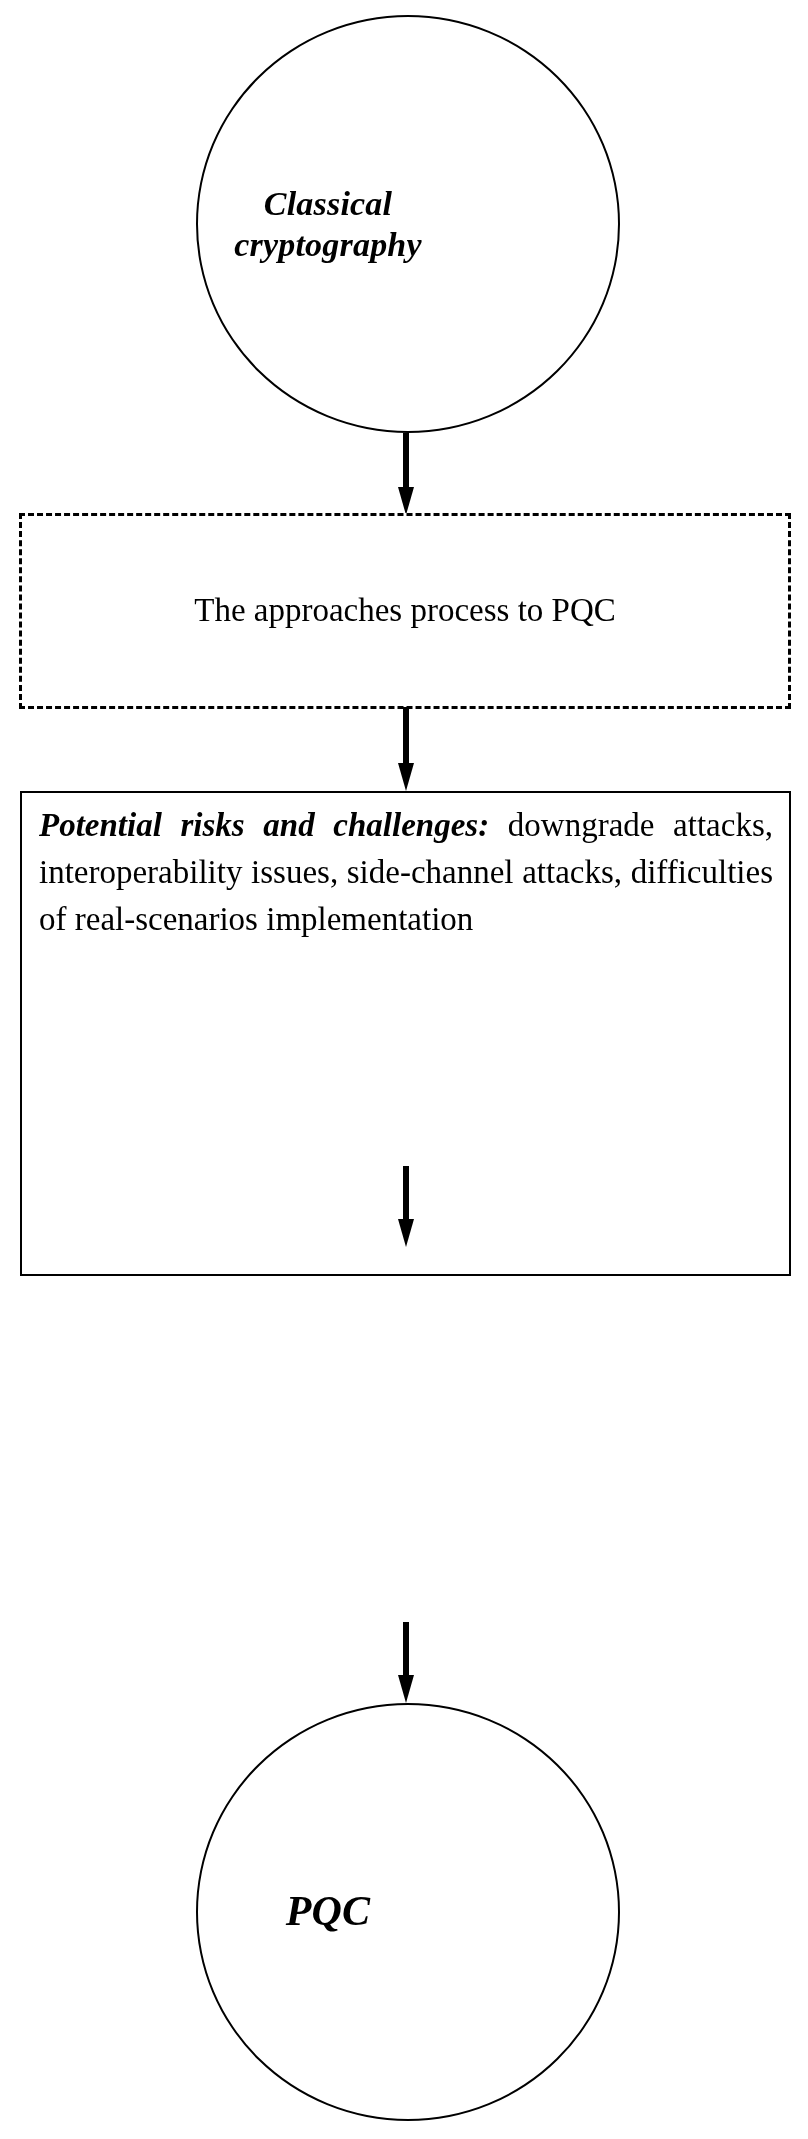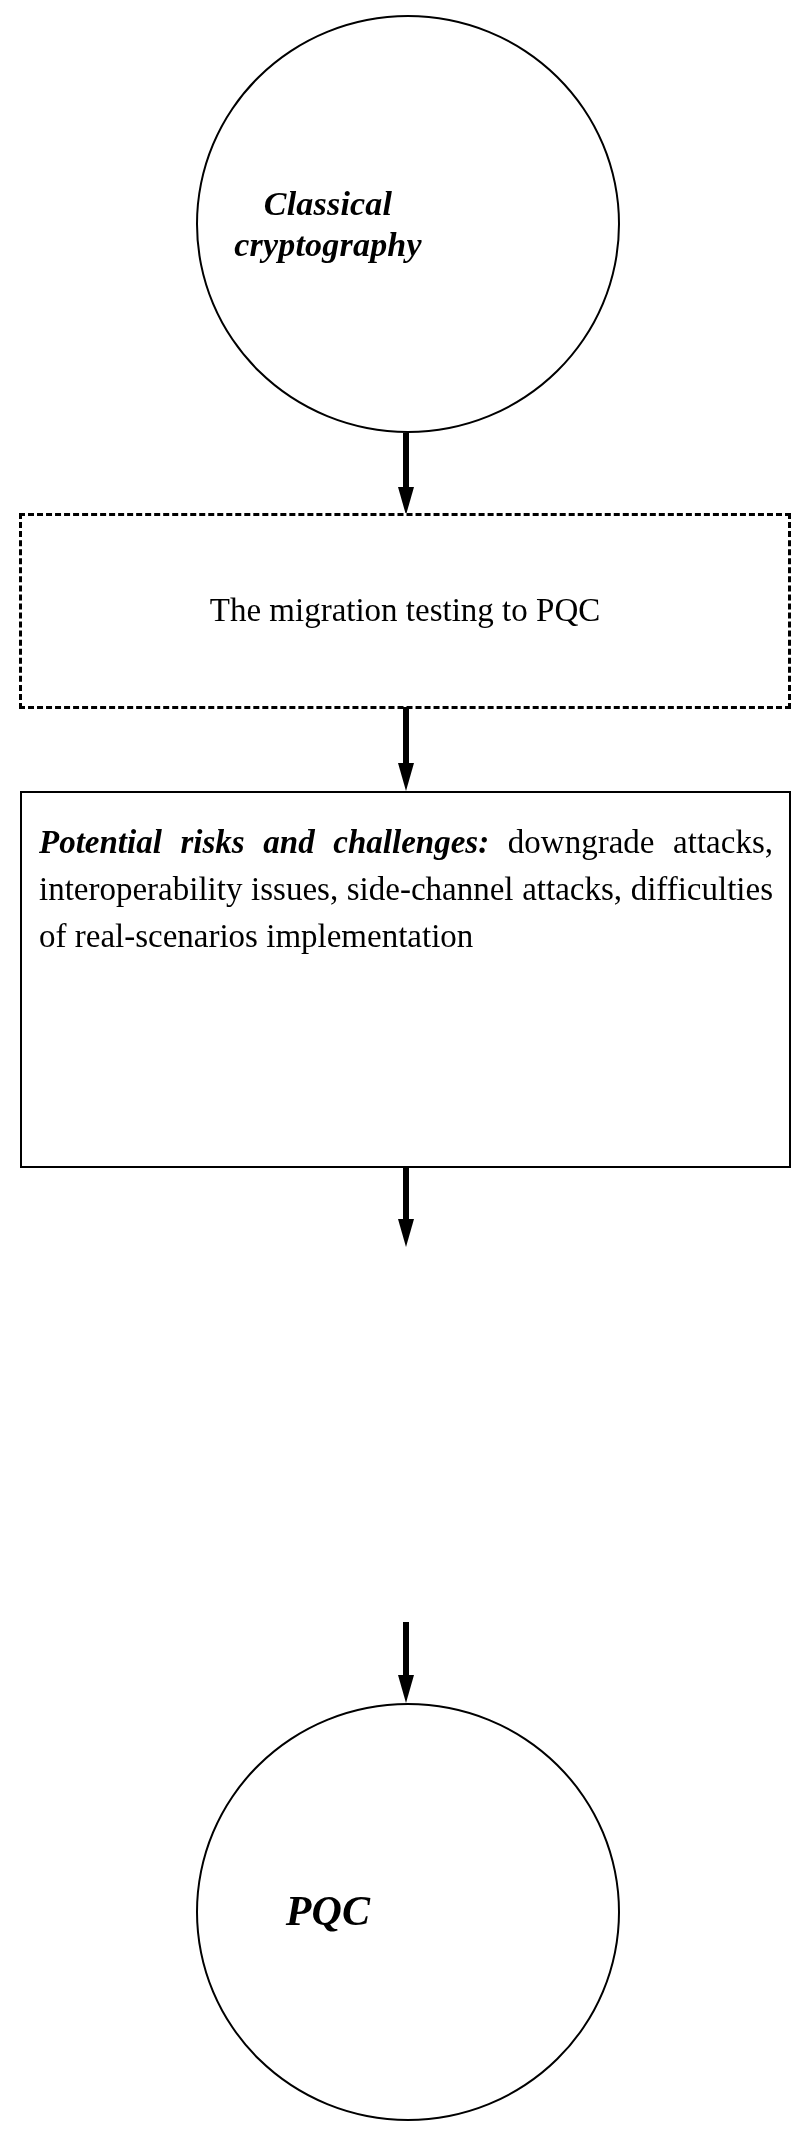--- a/index.html
+++ b/index.html
@@ -86,22 +86,22 @@
   #box-migration .box-text {
     font-size: 33px;
     text-align: center;
     line-height: 1.2;
   }
 
   #box-risks {
     left: 20px;
     top: 791px;
     width: 771px;
-    height: 377px;
-    padding: 26px 16px 10px 17px;
+    height: 485px;
+    padding: 9px 16px 10px 17px;
   }
   #box-approaches {
     left: 20px;
     top: 1247px;
     width: 771px;
     height: 377px;
     padding: 26px 16px 10px 17px;
   }
 
   .para {
@@ -164,21 +164,21 @@
   <div id="circle-top" class="node-circle">
     <span class="circle-label">Classical cryptography</span>
   </div>
 
   <div id="arrow-1" class="arrow">
     <div class="shaft"></div>
     <div class="head"></div>
   </div>
 
   <div id="box-migration" class="node-box box-dashed">
-    <span class="box-text">The migration testing to PQC</span>
+    <span class="box-text">The approaches process to PQC</span>
   </div>
 
   <div id="arrow-2" class="arrow">
     <div class="shaft"></div>
     <div class="head"></div>
   </div>
 
   <div id="box-risks" class="node-box box-solid">
     <p class="para"><span class="lead">Potential risks and challenges:</span><span> downgrade attacks, interoperability issues, side-channel attacks, difficulties of real-scenarios implementation</span></p>
   </div>

